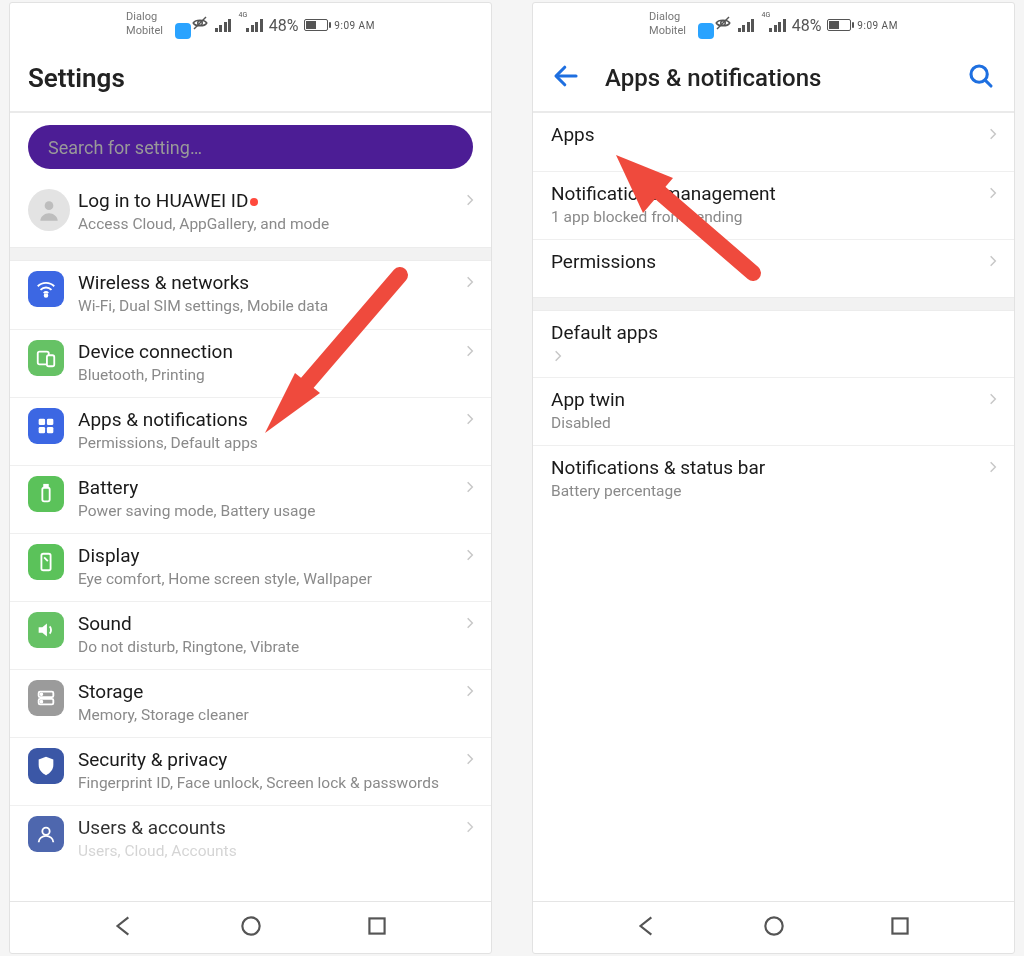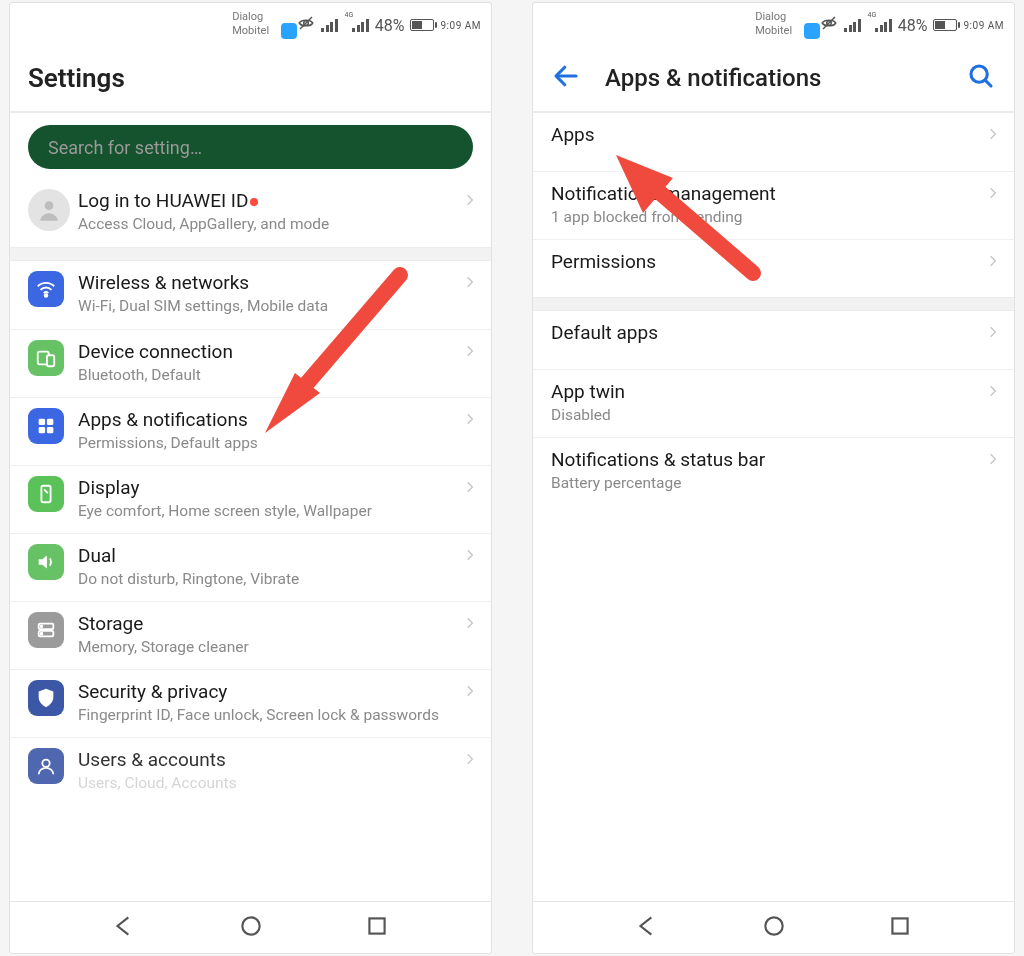--- a/index.html
+++ b/index.html
@@ -21,42 +21,42 @@
     border-radius: 3px;
     display: flex;
     flex-direction: column;
     overflow: hidden;
     position: relative;
   }
   .statusbar {
     height: 42px;
     display: flex;
     align-items: center;
-    justify-content: flex-end;
+    justify-content: center;
     padding: 2px 10px 0 10px;
     font-size: 12px;
     color: #666;
   }
   .sb-left { display:flex; flex-direction:column; line-height:1.05; font-size:11px; color:#777; }
   .sb-left .row2 { display:flex; align-items:center; gap:12px;}
   .sb-right { display:flex; align-items:center; gap:6px; font-size:16px; color:#555;}
   .sb-right .time { font-size:10px; letter-spacing:0.5px;}
   .titlebar {
     height: 68px;
     display:flex;
     align-items:center;
     border-bottom: 2px solid #eaeaea;
     padding: 0 18px;
     gap: 24px;
   }
   .titlebar h1 { font-size:26px; font-weight:600; }
   .back-arrow svg, .search-icon-lg svg { width:30px; height:30px; }
   .search-wrap { padding: 12px 18px 10px 18px; }
   .searchbox {
-    background:#14532d;
+    background:#4c1d95;
     border-radius: 30px;
     height:44px;
     display:flex;
     align-items:center;
     padding:0 20px;
     color:#999;
     font-size:18px;
   }
   .section-sep {
     background:#f2f2f2;
@@ -234,21 +234,21 @@
       <div class="icon-cell">
           <span class="icon-sq c-green">
             <svg width="22" height="22" viewBox="0 0 24 24" fill="none" stroke="#fff" stroke-width="2">
               <rect x="3" y="5" width="12" height="14" rx="2"></rect>
               <rect x="13" y="9" width="8" height="12" rx="2" fill="#66c265"></rect>
             </svg>
           </span>
         </div>
       <div class="text-cell">
           <span class="title">Device connection</span>
-          <span class="sub">Bluetooth, Default</span>
+          <span class="sub">Bluetooth, Printing</span>
         </div>
       <span class="chev">
           <svg viewBox="0 0 24 24" fill="none" stroke="currentColor" stroke-width="2.5">
             <polyline points="8 4 16 12 8 20"></polyline>
           </svg>
         </span>
     </div>
     <div class="row">
       <div class="icon-cell">
           <span class="icon-sq c-blue">
@@ -267,20 +267,39 @@
       <span class="chev">
           <svg viewBox="0 0 24 24" fill="none" stroke="currentColor" stroke-width="2.5">
             <polyline points="8 4 16 12 8 20"></polyline>
           </svg>
         </span>
     </div>
     <div class="row">
       <div class="icon-cell">
           <span class="icon-sq c-green2">
             <svg width="22" height="22" viewBox="0 0 24 24" fill="none" stroke="#fff" stroke-width="2">
+              <rect x="8" y="5" width="8" height="15" rx="2"></rect>
+              <rect x="10" y="2" width="4" height="3" fill="#fff"></rect>
+            </svg>
+          </span>
+        </div>
+      <div class="text-cell">
+          <span class="title">Battery</span>
+          <span class="sub">Power saving mode, Battery usage</span>
+        </div>
+      <span class="chev">
+          <svg viewBox="0 0 24 24" fill="none" stroke="currentColor" stroke-width="2.5">
+            <polyline points="8 4 16 12 8 20"></polyline>
+          </svg>
+        </span>
+    </div>
+    <div class="row">
+      <div class="icon-cell">
+          <span class="icon-sq c-green2">
+            <svg width="22" height="22" viewBox="0 0 24 24" fill="none" stroke="#fff" stroke-width="2">
               <rect x="7" y="3" width="10" height="18" rx="2"></rect>
               <line x1="10" y1="7" x2="14" y2="11"></line>
             </svg>
           </span>
         </div>
       <div class="text-cell">
           <span class="title">Display</span>
           <span class="sub">Eye comfort, Home screen style, Wallpaper</span>
         </div>
       <span class="chev">
@@ -292,21 +311,21 @@
     <div class="row">
       <div class="icon-cell">
           <span class="icon-sq c-green">
             <svg width="22" height="22" viewBox="0 0 24 24" fill="#fff">
               <path d="M4 9h4l5-4v14l-5-4H4z"></path>
               <path d="M16 8c2 2 2 6 0 8" fill="none" stroke="#fff" stroke-width="2"></path>
             </svg>
           </span>
         </div>
       <div class="text-cell">
-          <span class="title">Dual</span>
+          <span class="title">Sound</span>
           <span class="sub">Do not disturb, Ringtone, Vibrate</span>
         </div>
       <span class="chev">
           <svg viewBox="0 0 24 24" fill="none" stroke="currentColor" stroke-width="2.5">
             <polyline points="8 4 16 12 8 20"></polyline>
           </svg>
         </span>
     </div>
     <div class="row">
       <div class="icon-cell">
@@ -474,21 +493,21 @@
         </div>
       <span class="chev">
           <svg viewBox="0 0 24 24" fill="none" stroke="currentColor" stroke-width="2.5">
             <polyline points="8 4 16 12 8 20"></polyline>
           </svg>
         </span>
     </div>
   </div>
   <div class="section-sep"></div>
   <div class="group">
-    <div class="row noicon" style="min-height:58px;">
+    <div class="row noicon" style="min-height:58px;flex-direction:column;">
       <div class="text-cell">
           <span class="title">Default apps</span>
         </div>
       <span class="chev">
           <svg viewBox="0 0 24 24" fill="none" stroke="currentColor" stroke-width="2.5">
             <polyline points="8 4 16 12 8 20"></polyline>
           </svg>
         </span>
     </div>
     <div class="row noicon">

